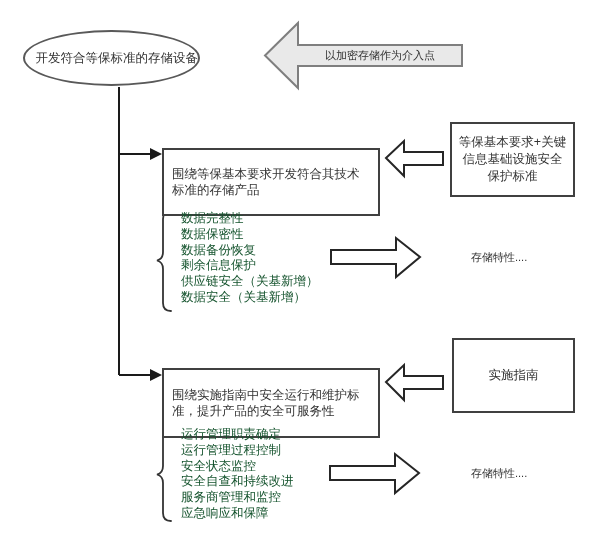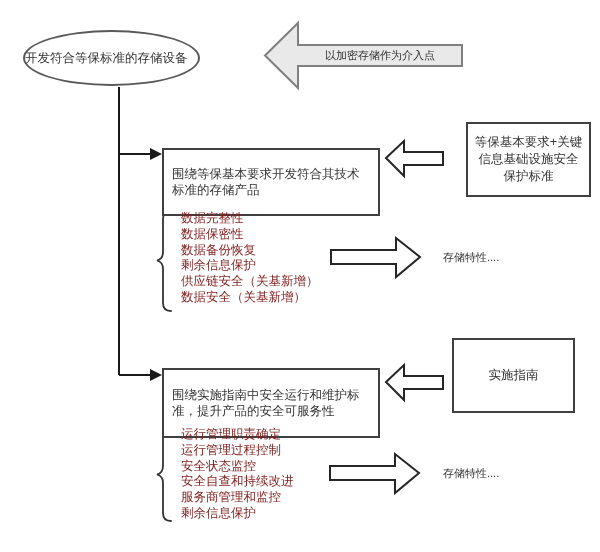--- a/index.html
+++ b/index.html
@@ -23,21 +23,21 @@
     display: flex;
     align-items: center;
     background: #ffffff;
     font-size: 12.5px;
     line-height: 16px;
     color: #333333;
   }
   .ellipse {
     border: 2px solid #595959;
     border-radius: 50%;
-    justify-content: flex-start;
+    justify-content: flex-end;
     text-align: center;
   }
   .rect { border: 2px solid #404040; }
   .rect.main {
     padding: 0 8px;
     text-align: left;
     margin-top: 28px;
   }
   .rect.side {
     justify-content: center;
@@ -52,26 +52,27 @@
     display: flex;
     align-items: center;
     justify-content: center;
     text-align: center;
   }
   .list {
     position: absolute;
     font-size: 12.5px;
     line-height: 15.8px;
     white-space: pre-line;
-    color: #7f1d1d;
+    color: #14532d;
     text-align: left;
   }
   .result {
     justify-content: flex-start;
     text-align: left;
+    margin-left: 28px;
   }
 </style>
 </head>
 <body>
 
 <div class="stage">
 
   <svg class="shapes" viewBox="0 0 600 552">
 
     <path d="M119,87 L119,375 M119,154 L152,154 M119,375 L152,375" fill="none" stroke="#1a1a1a" stroke-width="2"></path>
@@ -93,21 +94,21 @@
   <div class="node ellipse" style="left:23px; top:30px; width:177px; height:56px;">
     <span>开发符合等保标准的存储设备</span>
   </div>
 
   <div class="label" style="left:298px; top:45px; width:164px; height:21px;">以加密存储作为介入点</div>
 
   <div class="node rect main" style="left:162px; top:120px; width:218px; height:68px;">
     <span>围绕等保基本要求开发符合其技术标准的存储产品</span>
   </div>
 
-  <div class="node rect side" style="left:466px; top:122px; width:125px; height:75px;">
+  <div class="node rect side" style="left:450px; top:122px; width:125px; height:75px;">
     <span>等保基本要求+关键信息基础设施安全保护标准</span>
   </div>
 
   <div class="list" style="left:181px; top:211px; width:210px;">数据完整性
 数据保密性
 数据备份恢复
 剩余信息保护
 供应链安全（关基新增）
 数据安全（关基新增）</div>
 
@@ -119,17 +120,17 @@
 
   <div class="node rect main" style="left:162px; top:340px; width:218px; height:70px;">
     <span>围绕实施指南中安全运行和维护标准，提升产品的安全可服务性</span>
   </div>
 
   <div class="list" style="left:181px; top:427px; width:210px;">运行管理职责确定
 运行管理过程控制
 安全状态监控
 安全自查和持续改进
 服务商管理和监控
-剩余信息保护</div>
+应急响应和保障</div>
 
   <div class="label result" style="left:443px; top:465px; width:110px; height:16px;">存储特性....</div>
 
 </div>
 
 </body></html>

